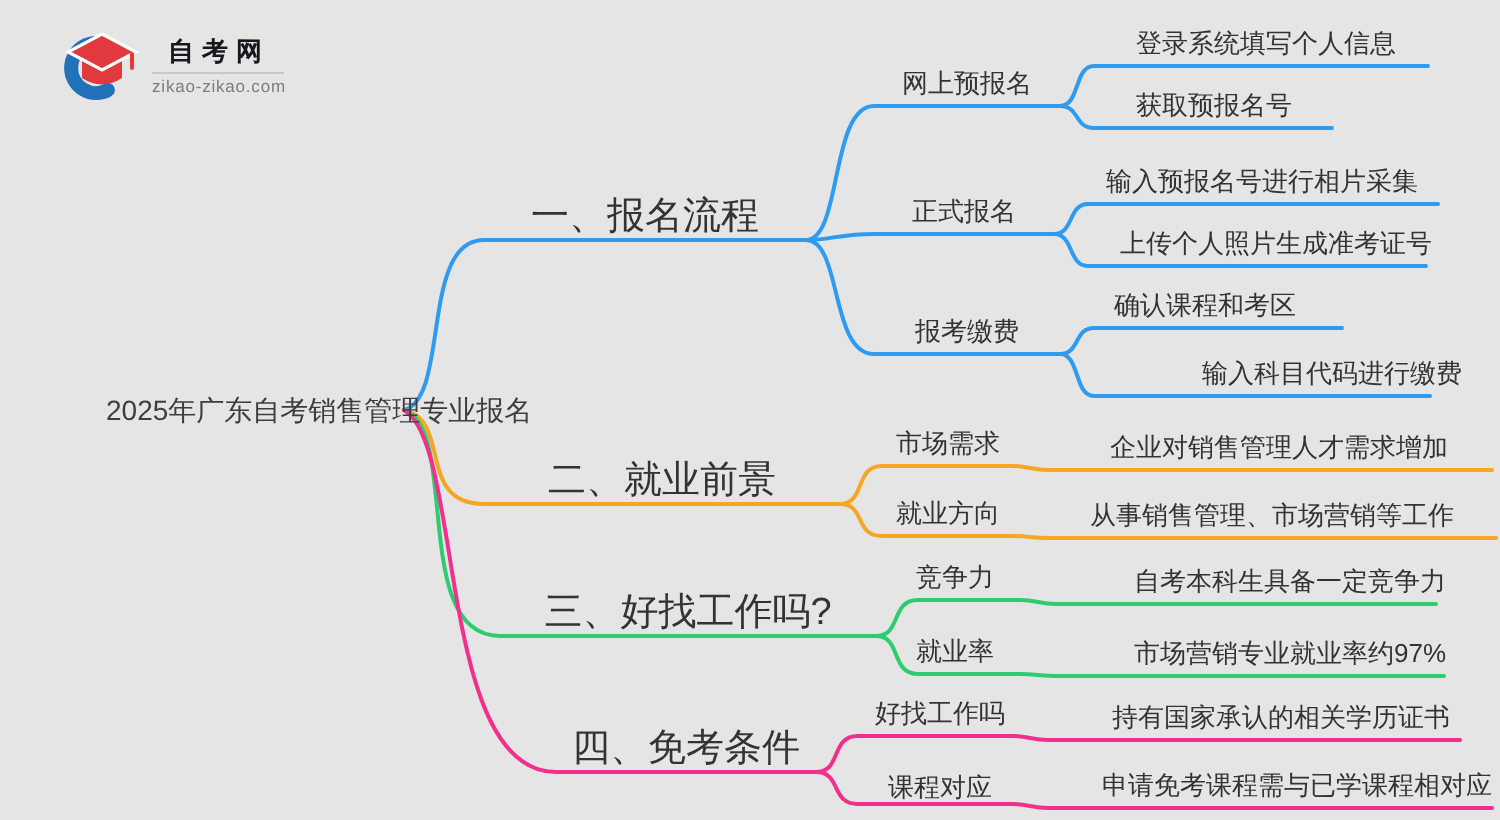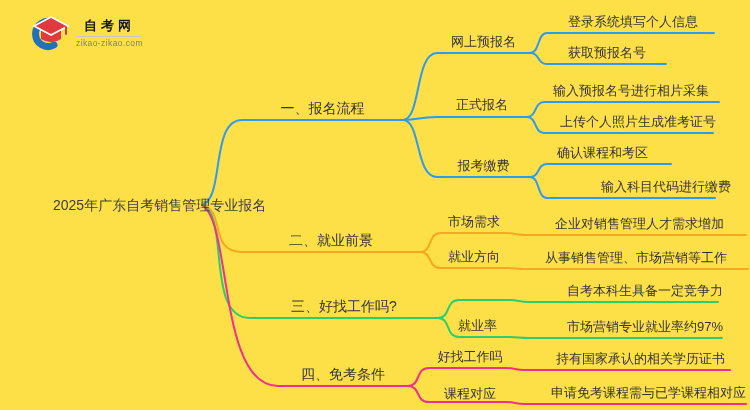--- a/index.html
+++ b/index.html
@@ -1,27 +1,27 @@
 <!DOCTYPE html>
 <html><head>
 <meta charset="utf-8">
 <style>
   html,body{margin:0;padding:0;background:#fff;}
   .canvas{
-    position:relative;width:750px;height:410px;background:#fde047;overflow:hidden;
+    position:relative;width:750px;height:410px;background:#e5e5e5;overflow:hidden;
     font-family:"Liberation Sans","DejaVu Sans",sans-serif;
   }
   .connectors{position:absolute;left:0;top:0;}
   .lbl{
     position:absolute;height:19px;line-height:19px;font-size:13px;color:#333;
     white-space:nowrap;
   }
   .ctr{text-align:center;}
   .root-lbl{font-size:14px;color:#3d3d3d;letter-spacing:0;}
-  .l1-lbl{font-size:14px;color:#333;}
+  .l1-lbl{font-size:19px;color:#333;}
   .logo{position:absolute;left:28px;top:13px;display:flex;align-items:center;gap:6px;}
   .logo-txt{display:flex;flex-direction:column;align-items:center;}
   .logo-title{font-size:13px;font-weight:bold;color:#15191e;letter-spacing:4px;line-height:16px;}
   .logo-div{width:66px;border-top:1px solid #c8c8c8;margin:2px 0 1px 0;}
   .logo-url{font-size:8.5px;color:#7d7d7d;letter-spacing:0.4px;line-height:10px;}
 </style>
 </head>
 <body>
 
 <div class="canvas">
@@ -75,24 +75,25 @@
   </div>
 
   <div class="lbl root-lbl" style="left:8px;top:196px;width:196px;margin-left:45px;">2025年广东自考销售管理专业报名</div>
 
   <div class="lbl l1-lbl ctr" style="left:242px;top:99px;width:161px;">一、报名流程</div>
   <div class="lbl l1-lbl ctr" style="left:242px;top:231px;width:178px;">二、就业前景</div>
   <div class="lbl l1-lbl ctr" style="left:250px;top:297px;width:188px;">三、好找工作吗?</div>
   <div class="lbl l1-lbl ctr" style="left:278px;top:365px;width:130px;">四、免考条件</div>
 
   <div class="lbl ctr" style="left:437px;top:32px;width:93px;">网上预报名</div>
-  <div class="lbl ctr" style="left:437px;top:96px;width:90px;font-family:Liberation Mono, monospace;">正式报名</div>
+  <div class="lbl ctr" style="left:437px;top:96px;width:90px;">正式报名</div>
   <div class="lbl ctr" style="left:437px;top:156px;width:93px;">报考缴费</div>
   <div class="lbl ctr" style="left:440px;top:212px;width:68px;">市场需求</div>
   <div class="lbl ctr" style="left:440px;top:247px;width:68px;">就业方向</div>
+  <div class="lbl ctr" style="left:443px;top:279px;width:69px;">竞争力</div>
   <div class="lbl ctr" style="left:443px;top:316px;width:69px;">就业率</div>
   <div class="lbl ctr" style="left:432px;top:347px;width:76px;">好找工作吗</div>
   <div class="lbl ctr" style="left:432px;top:384px;width:76px;">课程对应</div>
 
   <div class="lbl" style="left:568px;top:12px;">登录系统填写个人信息</div>
   <div class="lbl" style="left:568px;top:43px;">获取预报名号</div>
   <div class="lbl" style="left:553px;top:81px;">输入预报名号进行相片采集</div>
   <div class="lbl" style="left:536px;top:112px;margin-left:24px;">上传个人照片生成准考证号</div>
   <div class="lbl" style="left:557px;top:143px;">确认课程和考区</div>
   <div class="lbl" style="left:557px;top:177px;margin-left:44px;">输入科目代码进行缴费</div>

